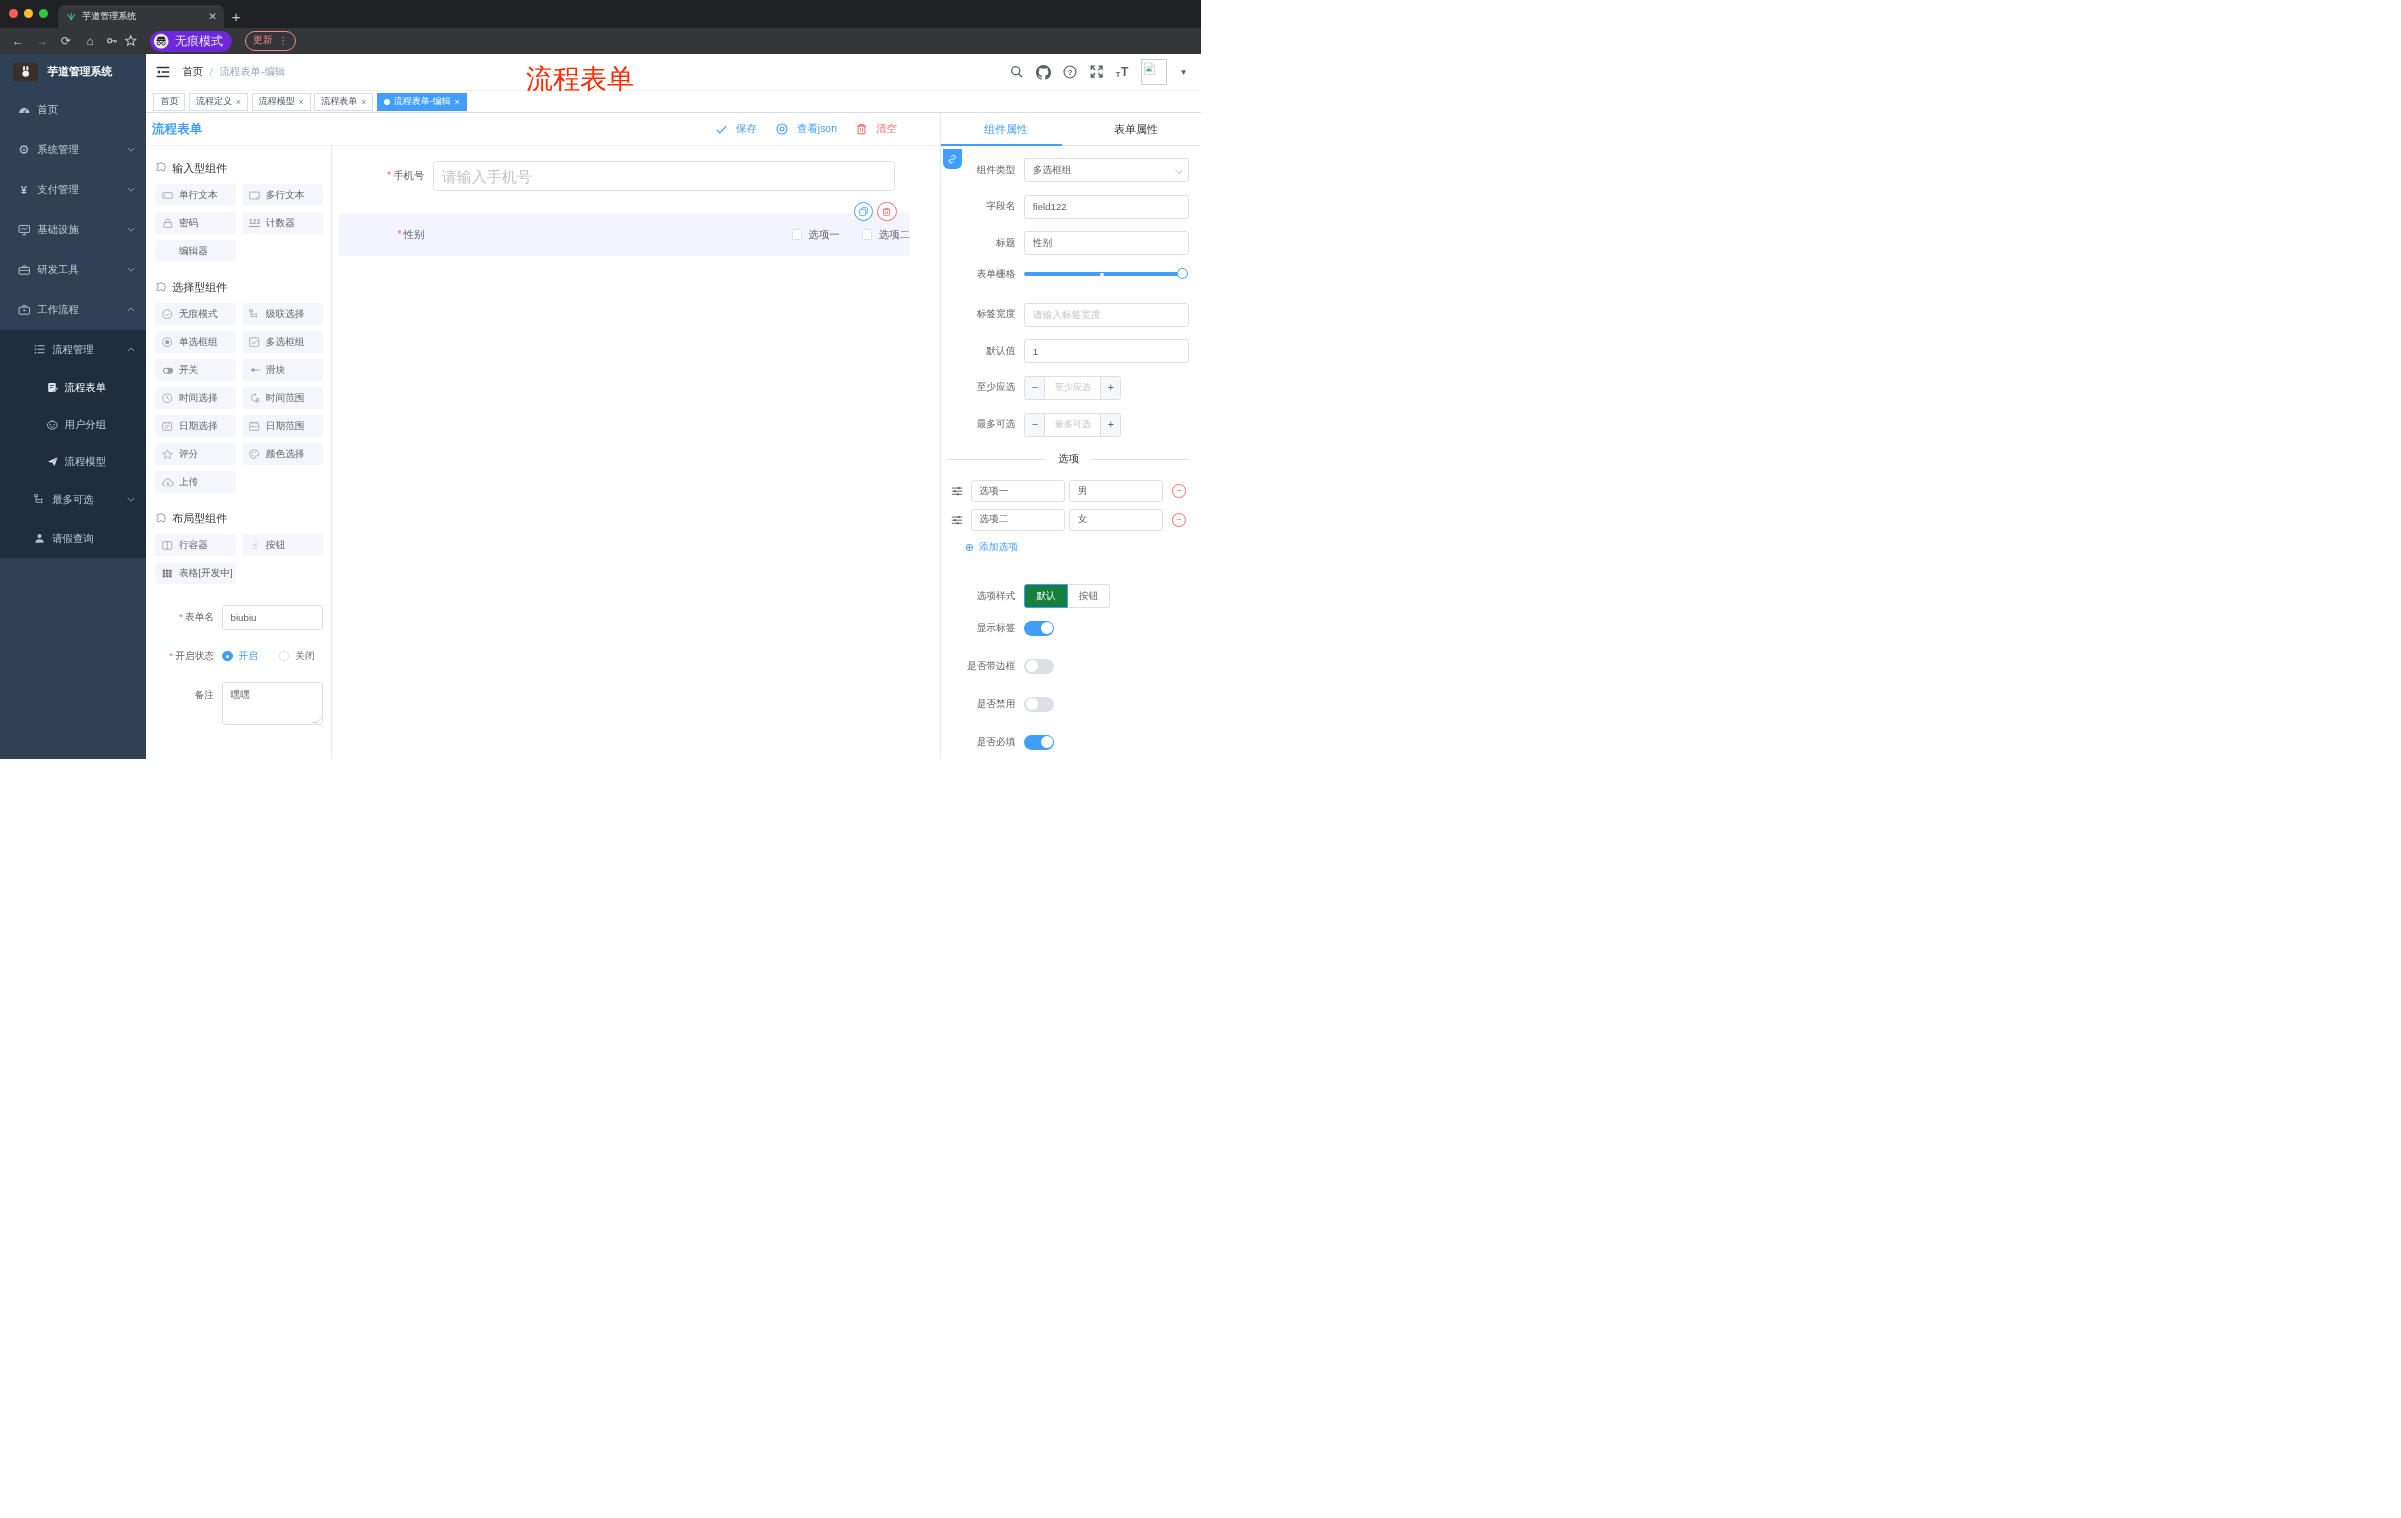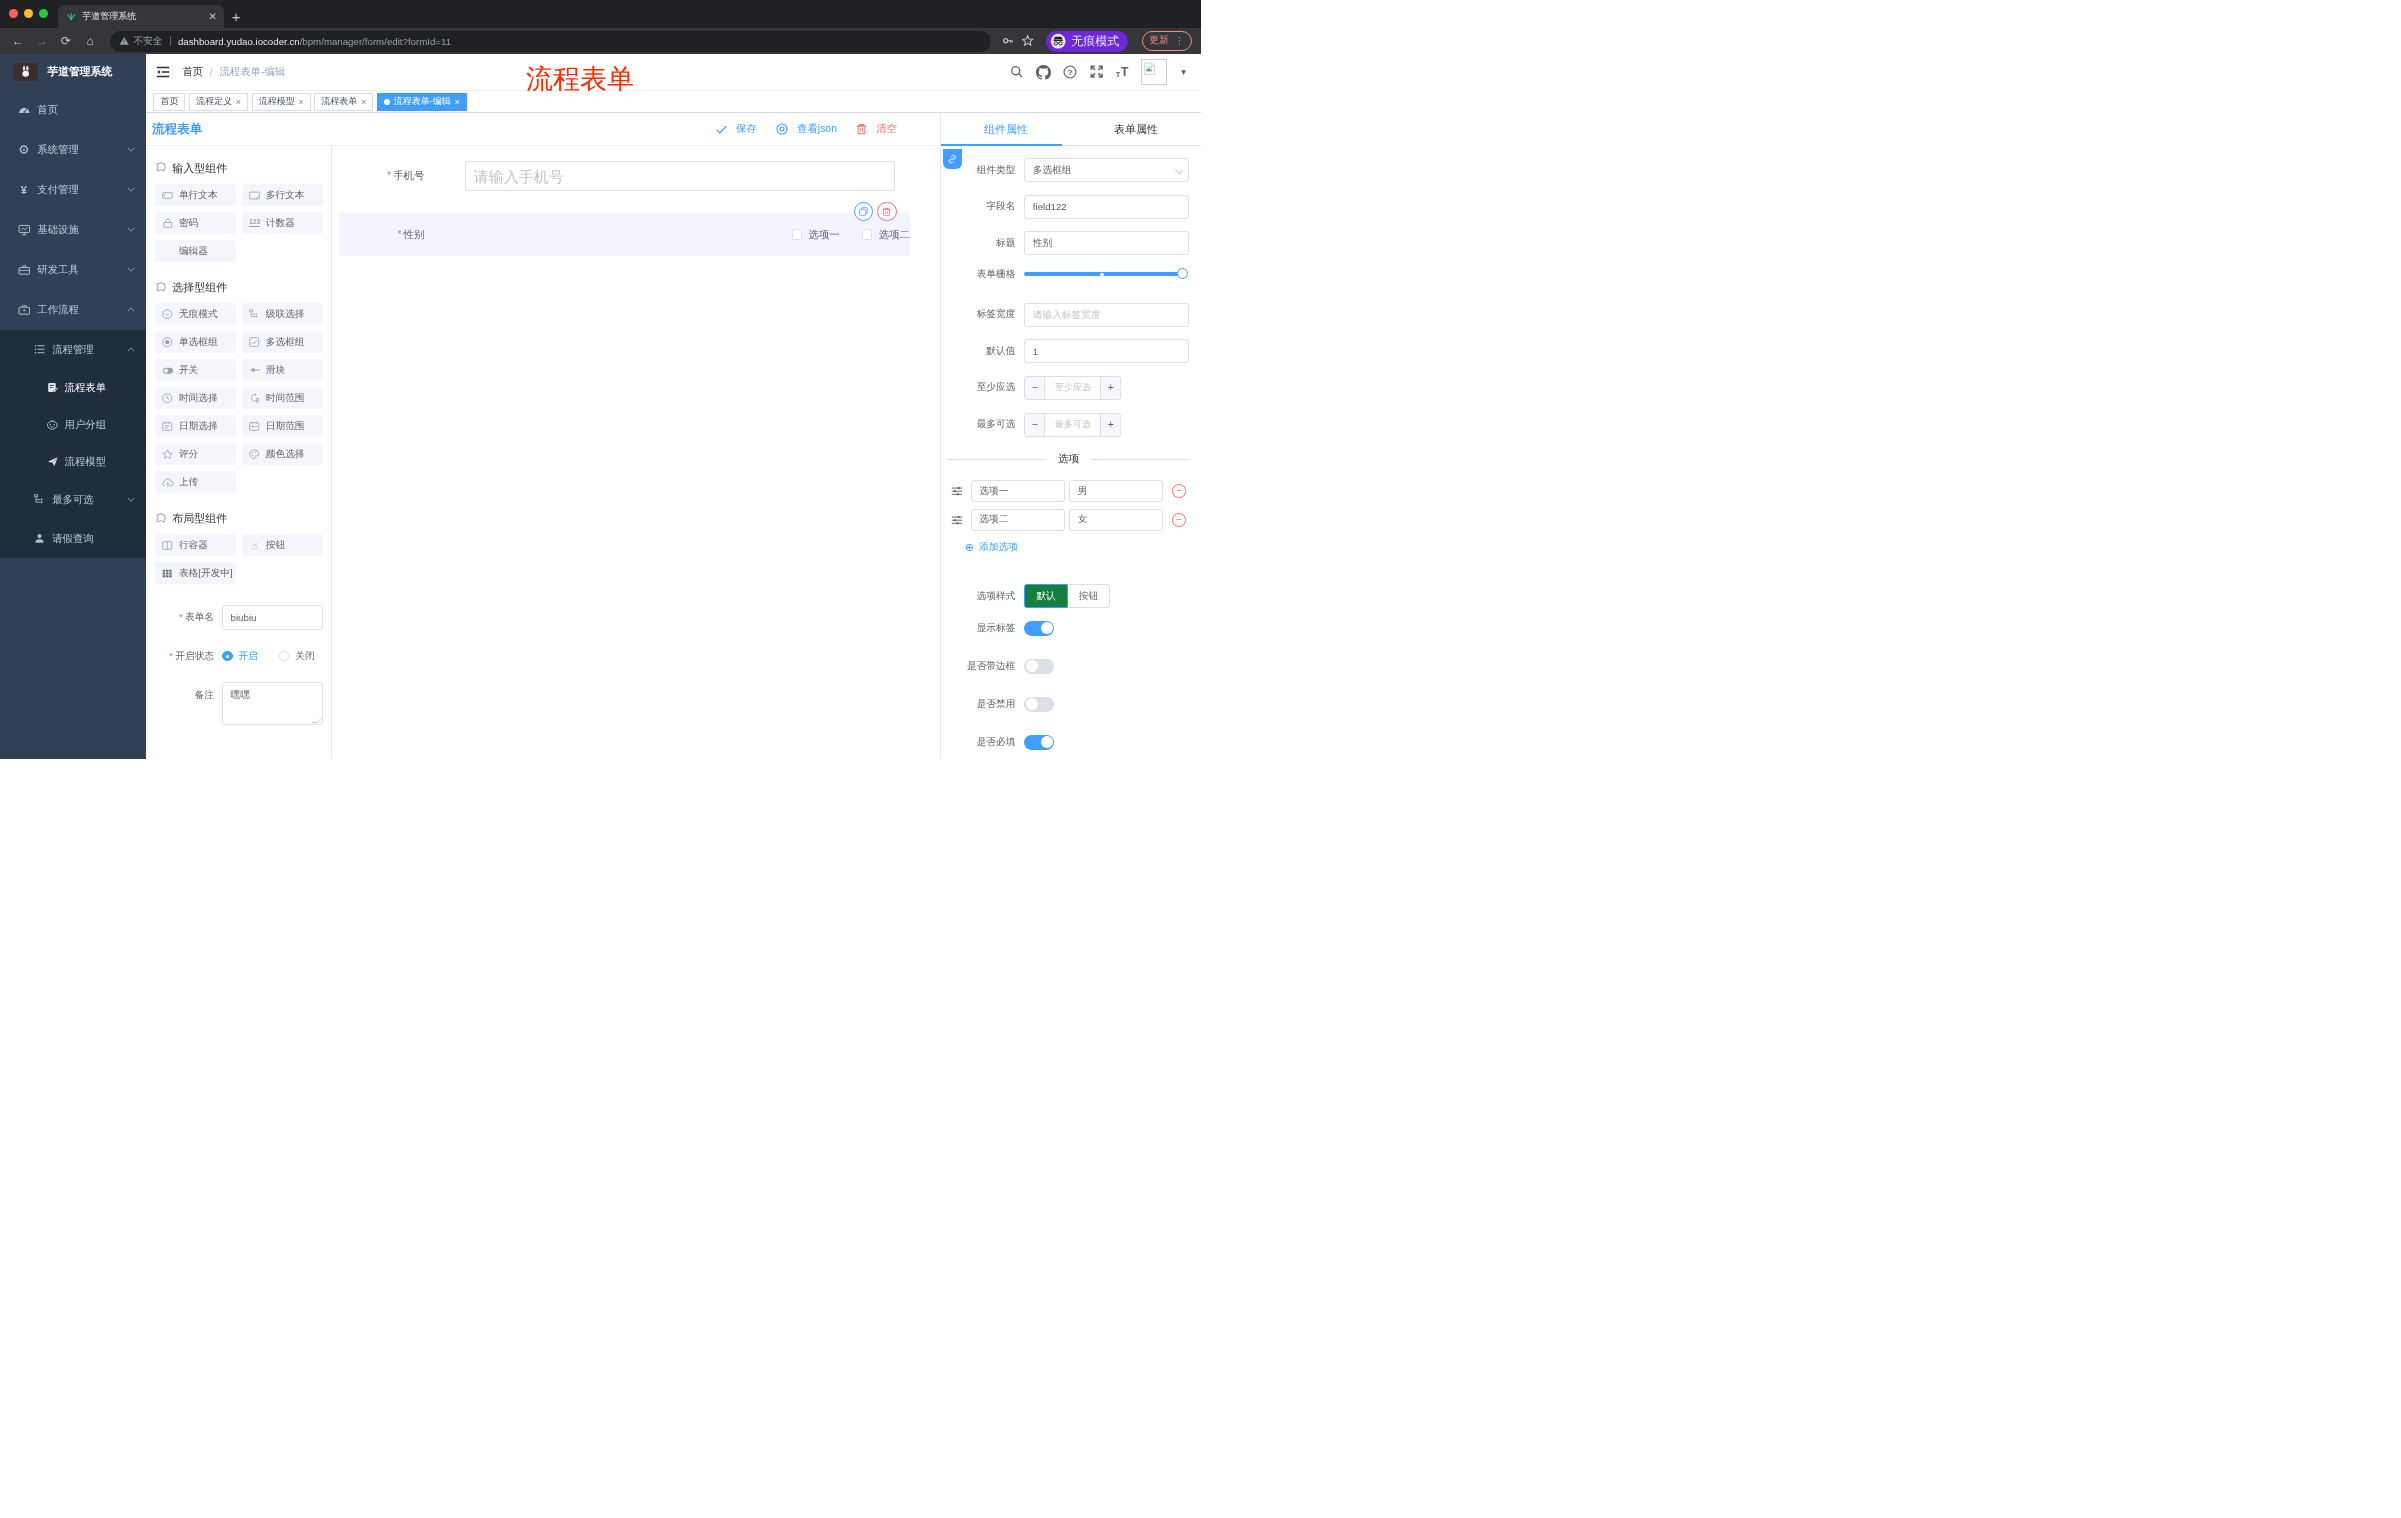--- a/index.html
+++ b/index.html
@@ -92,21 +92,21 @@
   .radio { width:10.4px; height:10.4px; border-radius:50%; border:0.7px solid #dcdfe6; background:#fff; display:inline-block; }
   .radio.on { background:#409eff; border-color:#409eff; position:relative; }
   .radio.on::after { content:""; position:absolute; left:3px; top:3px; width:3px; height:3px; border-radius:50%; background:#fff; }
   .fs-remark { align-items:flex-start; }
   .fs-remark .fs-label { margin-top:7.4px; }
   textarea.inp { height:43px; padding-top:6px; resize:none; position:relative; }
   .ta-wrap { position:relative; flex:1; }
   .ta-wrap::after { content:""; position:absolute; right:2.2px; bottom:3.7px; width:5.2px; height:5.2px; border-right:1.5px solid #c0c4cc; border-bottom:1.5px solid #c0c4cc; transform:skew(-45deg,0) scale(1,1); clip-path:polygon(100% 0,100% 100%,0 100%); }
 
   .canvas { flex:1; padding:15px 30px 0 7.4px; position:relative; min-width:0; }
-  .fld-row { display:flex; align-items:center; margin-right:15px;gap:32px; }
+  .fld-row { display:flex; align-items:center; margin-right:15px; }
   .fld-label { width:94px; text-align:right; padding-right:9px; font-size:10.4px; color:#606266; flex-shrink:0; }
   .big-inp { height:30px; font-size:15px; flex:1; }
   .gender-block { margin-top:22px; background:#f3f4fd; height:43px; display:flex; align-items:center; position:relative;justify-content:space-between; }
   .cb-group { display:flex; align-items:center; gap:22px; font-size:10.4px; color:#606266; }
   .cb-item { display:flex; align-items:center; gap:6.7px; }
   .cbox { width:10.4px; height:10.4px; border:0.7px solid #dcdfe6; border-radius:1.5px; background:#fff; }
   .item-actions { position:absolute; top:-11px; right:13.4px; display:flex; gap:4.5px; z-index:5; }
   .act-circle { width:19.3px; height:19.3px; border-radius:50%; background:#fff; border:0.7px solid #409eff; display:flex; align-items:center; justify-content:center; color:#409eff; cursor:pointer; }
   .act-circle.danger { border-color:#f56c6c; color:#f56c6c; }
 
@@ -173,33 +173,20 @@
       <span class="tab-title">芋道管理系统</span>
       <span class="tab-close">✕</span>
     </div>
     <span class="newtab">+</span>
   </div>
   <div class="urlbar">
     <span class="nav-ic">←</span>
     <span class="nav-ic" style="color:#76797d">→</span>
     <span class="nav-ic">⟳</span>
     <span class="nav-ic">⌂</span>
-    <div class="url-pill">
-      <span>
-        <svg width="10.4" height="9.7" viewBox="0 0 16 14">
-            <path d="M8 1 L15 13 H1 Z" fill="#9aa0a6"></path>
-            <rect x="7.3" y="5" width="1.4" height="4" fill="#35363a"></rect>
-            <rect x="7.3" y="10" width="1.4" height="1.4" fill="#35363a"></rect>
-          </svg>
-      </span>
-      <span class="sec-label">不安全</span>
-      <span class="url-div"></span>
-      <span class="url-host">dashboard.yudao.iocoder.cn</span>
-        <span class="url-path">/bpm/manager/form/edit?formId=11</span>
-    </div>
     <span>
       <svg width="13.4" height="13.4" viewBox="0 0 20 20">
           <circle cx="7" cy="10" r="3" fill="none" stroke="#c3c6c9" stroke-width="1.7"></circle>
           <path d="M10 10 H17 M14.5 10 V13 M17 10 V12.5" stroke="#c3c6c9" stroke-width="1.7" fill="none"></path>
         </svg>
     </span>
     <span>
       <svg width="13.4" height="13.4" viewBox="0 0 20 20">
           <path d="M10 2.5 L12.2 7.4 L17.5 7.9 L13.5 11.4 L14.7 16.6 L10 13.8 L5.3 16.6 L6.5 11.4 L2.5 7.9 L7.8 7.4 Z" fill="none" stroke="#c3c6c9" stroke-width="1.5"></path>
         </svg>

